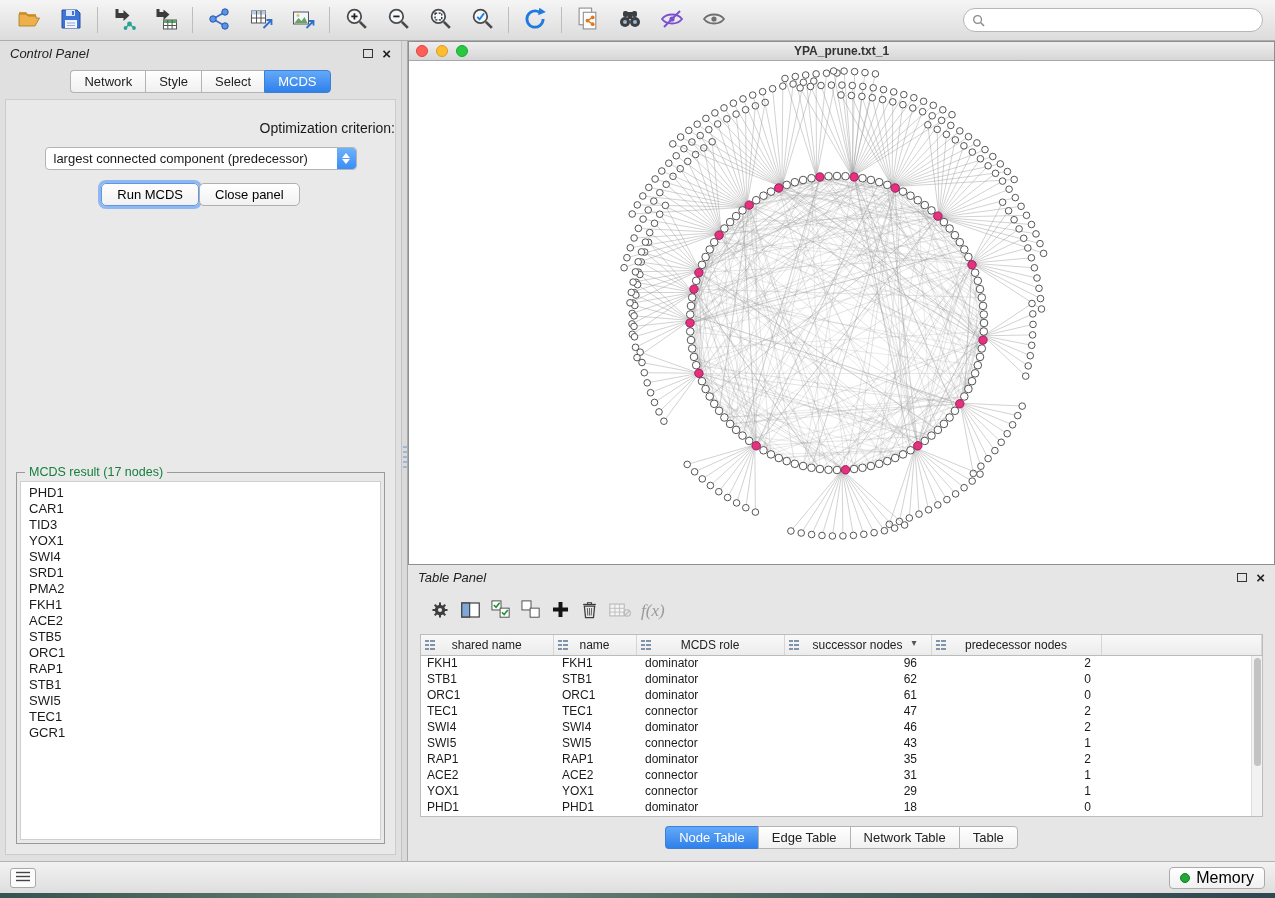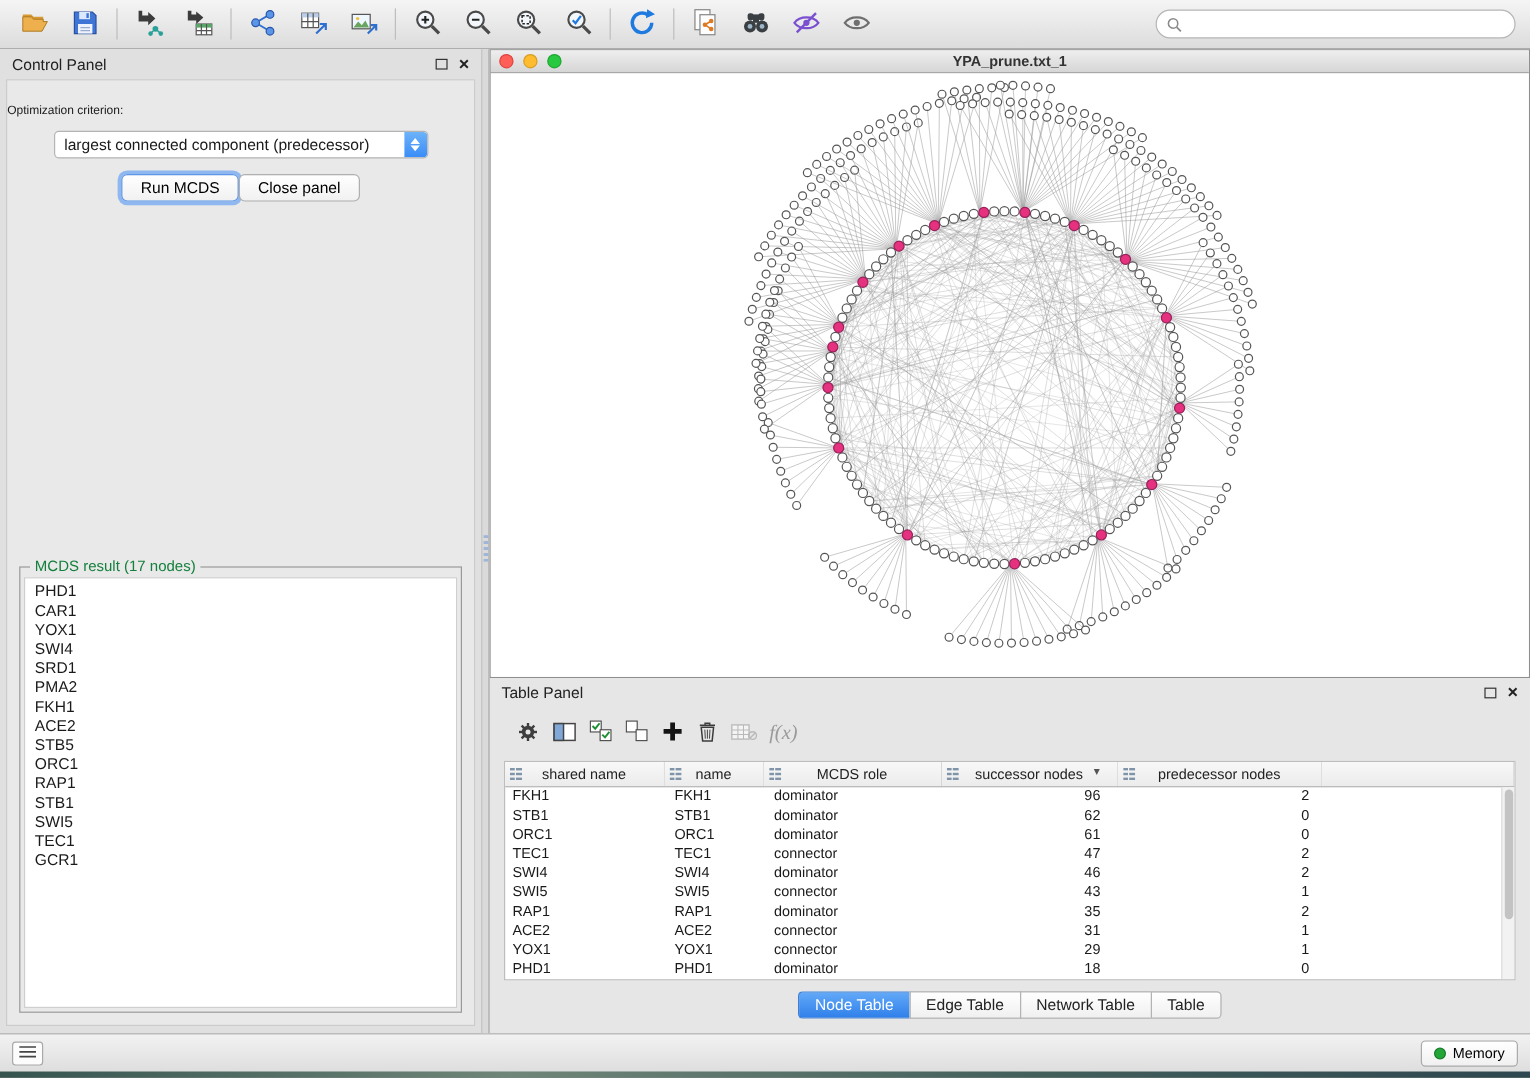--- a/index.html
+++ b/index.html
@@ -18,33 +18,33 @@
   .search-box { margin-left:auto; margin-right:4px; width:300px; height:24px; background:#fff;
       border:1px solid #b6b6b6; border-radius:12px; display:flex; align-items:center; padding:0 8px; }
   .search-box input { border:none; outline:none; flex:1; font-family:"Liberation Sans",sans-serif; font-size:12px; background:transparent; }
 
   
   .main { flex:1; display:flex; min-height:0; }
 
   
   .control-panel { width:401px; flex:0 0 auto; background:#e0e0e0; display:flex; flex-direction:column; }
   .panel-header { height:25px; display:flex; align-items:center; padding:0 10px; flex:0 0 auto; }
-  .panel-header .ph-title { font-size:13px; color:#222; }
+  .panel-header .ph-title { font-size:13px; color:#222;font-style:italic; }
   .ph-icons { margin-left:auto; display:flex; align-items:center; gap:9px; }
   .float-ic { width:10px; height:9px; border:1.6px solid #333; display:inline-block; }
   .close-ic { font-size:15px; font-weight:bold; color:#222; line-height:12px; }
   .tabs-row { display:flex; justify-content:center; padding:4px 0 6px; flex:0 0 auto; }
   .tabstrip { display:flex; }
   .tab { padding:3px 13px; font-family:"Liberation Sans",sans-serif; font-size:13px; background:linear-gradient(#ffffff,#f0f0f0);
       border:1px solid #b3b3b3; border-right:none; color:#222; cursor:default; }
   .tab:first-child { border-radius:4px 0 0 4px; }
   .tab:last-child { border-right:1px solid #b3b3b3; border-radius:0 4px 4px 0; }
   .tab.active { background:linear-gradient(#63a9f8,#2f80ea); color:#fff; border-color:#3d7fd6; }
   .cp-content { flex:1; margin:0 5px 6px; background:#e9e9e9; border:1px solid #cccccc; display:flex; flex-direction:column; min-height:0; }
-  .opt-label { text-align:left; margin-top:20px; font-size:10px; }
+  .opt-label { text-align:right; margin-top:20px; font-size:14px; }
   .combo { width:312px; height:23px; margin:11px auto 0; background:#fff; border:1px solid #b4b4b4; border-radius:4px;
       display:flex; align-items:center; overflow:hidden; }
   .combo-text { flex:1; padding:0 8px; font-size:13px; white-space:nowrap; }
   .combo-btn { width:19px; height:21px; background:linear-gradient(#6db3fa,#3a8cf7); border-radius:0 3px 3px 0;
       display:flex; flex-direction:column; align-items:center; justify-content:center; gap:1px; }
   .btn-row { display:flex; justify-content:center; margin-top:13px; }
   .mac-btn { padding:3px 15px; font-family:"Liberation Sans",sans-serif; font-size:13px; background:linear-gradient(#ffffff,#f1f1f1);
       border:1px solid #b0b0b0; border-radius:5px; cursor:default; }
   .mac-btn.focus { box-shadow:0 0 0 3px rgba(96,156,245,.65); border-color:#5f97e8; }
   .cp-spacer { flex:1; }
@@ -89,21 +89,21 @@
   .vscroll { position:absolute; top:21px; right:0; bottom:0; width:11px; background:#f2f2f2; border-left:1px solid #ddd; }
   .vscroll .thumb { position:absolute; top:2px; left:1.5px; width:7px; height:108px; background:#c3c3c3; border-radius:4px; }
   .tp-tabs { display:flex; justify-content:center; margin-top:9px; flex:0 0 auto; }
 
   
   .status-bar { height:32px; flex:0 0 auto; background:linear-gradient(#f2f2f2,#dedede); border-top:1px solid #b3b3b3;
       display:flex; align-items:center; padding:0 10px; }
   .list-btn { width:26px; height:20px; background:#fcfcfc; border:1px solid #a9a9a9; border-radius:3px;
       display:flex; align-items:center; justify-content:center; }
   .memory-btn { margin-left:auto; height:22px; padding:0 10px; background:linear-gradient(#ffffff,#f0f0f0);
-      border:1px solid #ababab; border-radius:4px; display:flex; align-items:center; gap:6px; font-size:12px;
+      border:1px solid #ababab; border-radius:4px; display:flex; align-items:center; gap:6px; font-size:16px;
       font-family:"Liberation Sans",sans-serif; cursor:default; }
   .memory-btn .dot { width:10px; height:10px; border-radius:50%; background:#23a638; border:1px solid #167a26; }
 </style>
 </head>
 <body>
 
 <div class="app">
 
   <div class="toolbar">
     <button class="tool-btn">
@@ -289,20 +289,28 @@
 
   <div class="main">
 
     <div class="control-panel">
       <div class="panel-header">
         <span class="ph-title">Control Panel</span>
         <span class="ph-icons">
           <span class="float-ic"></span>
           <span class="close-ic">×</span>
         </span>
+      </div>
+      <div class="tabs-row">
+        <div class="tabstrip">
+          <button class="tab">Network</button>
+          <button class="tab">Style</button>
+          <button class="tab">Select</button>
+          <button class="tab active">MCDS</button>
+        </div>
       </div>
       <div class="cp-content">
         <div class="opt-label">Optimization criterion:</div>
         <div class="combo">
           <span class="combo-text">largest connected component (predecessor)</span>
           <span class="combo-btn">
             <svg width="8" height="5" viewBox="0 0 8 5">
                 <path d="M4 0 L8 5 H0 Z" fill="#fff"></path>
               </svg>
             <svg width="8" height="5" viewBox="0 0 8 5">
@@ -313,20 +321,21 @@
         <div class="btn-row">
           <button class="mac-btn focus">Run MCDS</button>
           <button class="mac-btn">Close panel</button>
         </div>
         <div class="cp-spacer"></div>
         <div class="group-box">
           <div class="group-legend">MCDS result (17 nodes)</div>
           <div class="result-list" id="result-list">
               <div class="result-item">PHD1</div>
               <div class="result-item">CAR1</div>
+              <div class="result-item">TID3</div>
               <div class="result-item">YOX1</div>
               <div class="result-item">SWI4</div>
               <div class="result-item">SRD1</div>
               <div class="result-item">PMA2</div>
               <div class="result-item">FKH1</div>
               <div class="result-item">ACE2</div>
               <div class="result-item">STB5</div>
               <div class="result-item">ORC1</div>
               <div class="result-item">RAP1</div>
               <div class="result-item">STB1</div>

